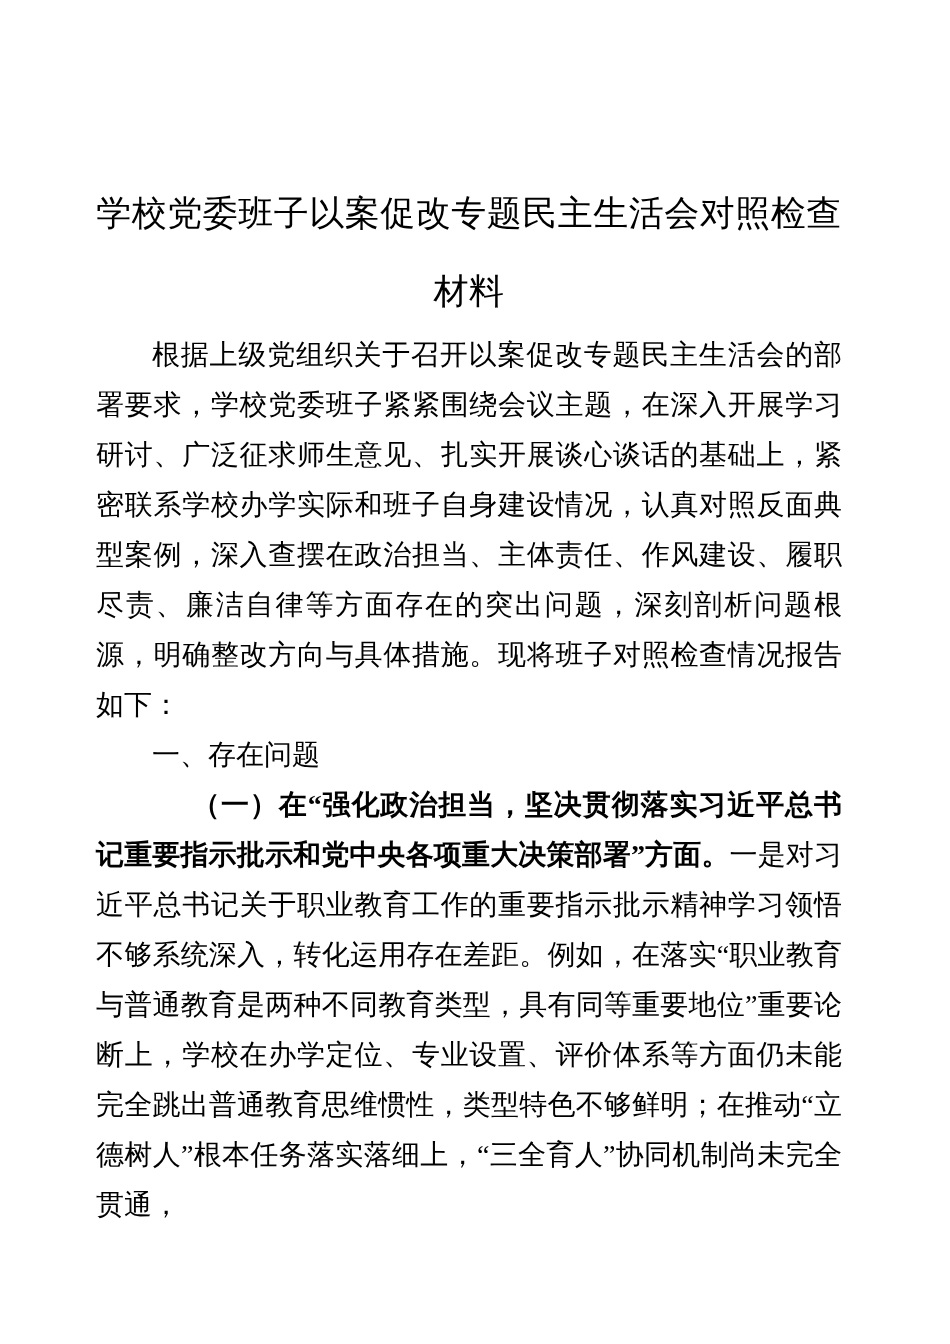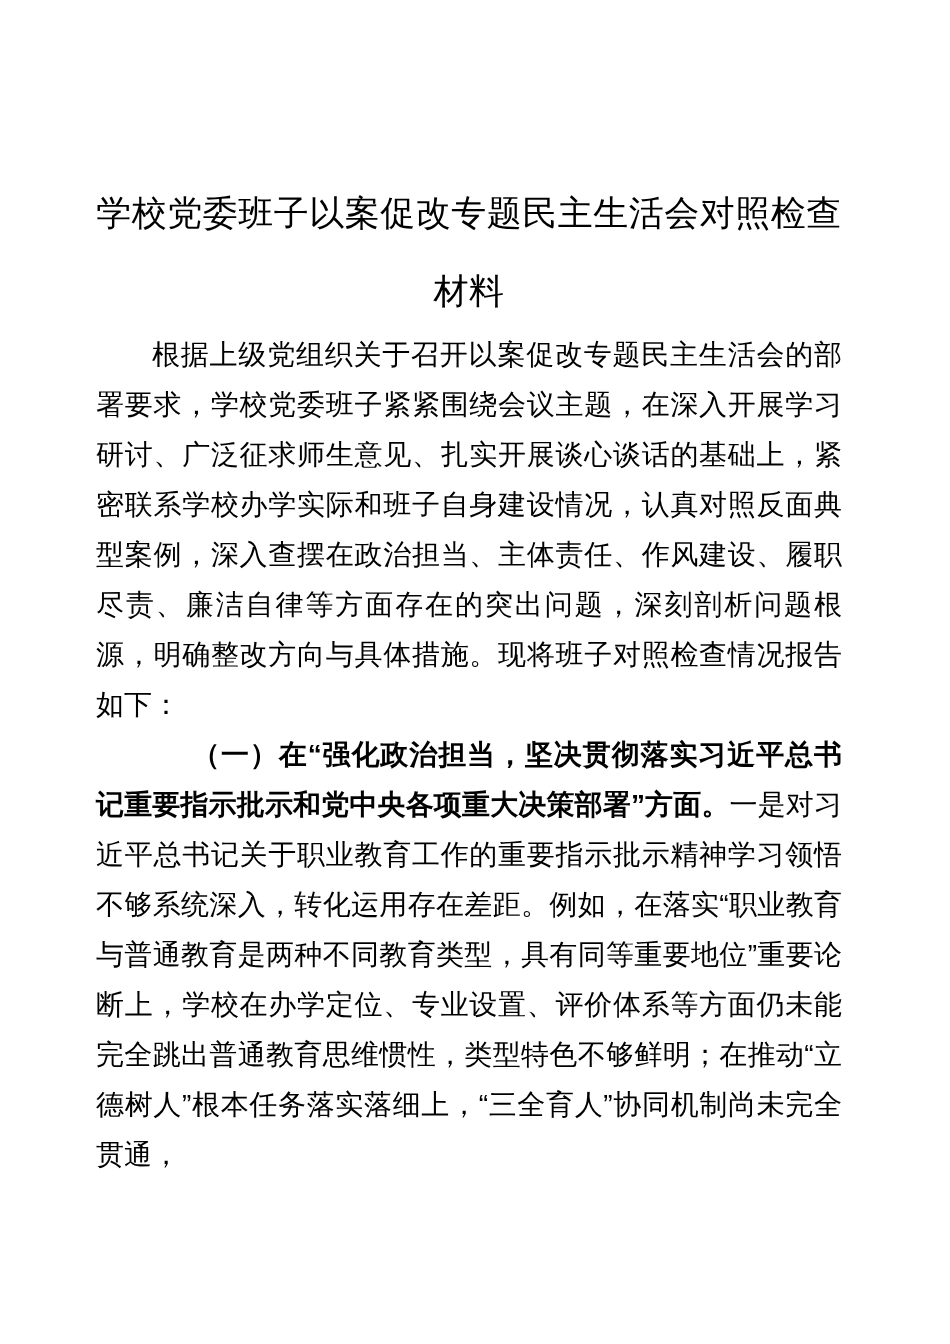--- a/index.html
+++ b/index.html
@@ -47,39 +47,41 @@
     font-size: 28px;
     line-height: 50px;
     text-align: justify;
     text-align-last: left;
     text-justify: inter-ideograph;
     letter-spacing: 0px;
     word-break: break-all;
   }
   .para.indent {
     text-indent: 56px;
+    font-family: Liberation Serif, serif;
   }
   .lead-strong {
     font-weight: 700;
     margin-left: 40px;
   }
   
   .run {
     font-weight: 400;
   }
 </style>
 </head>
 <body>
 
 <div class="page">
   <div class="content">
 
     <h1 class="doc-title">学校党委班子以案促改专题民主生活会对照检查材料</h1>
 
     <p class="para indent">根据上级党组织关于召开以案促改专题民主生活会的部署要求，学校党委班子紧紧围绕会议主题，在深入开展学习研讨、广泛征求师生意见、扎实开展谈心谈话的基础上，紧密联系学校办学实际和班子自身建设情况，认真对照反面典型案例，深入查摆在政治担当、主体责任、作风建设、履职尽责、廉洁自律等方面存在的突出问题，深刻剖析问题根源，明确整改方向与具体措施。现将班子对照检查情况报告如下：</p>
 
+    <p class="para indent">一、存在问题</p>
 
     <p class="para indent">
       <span class="lead-strong">（一）在“强化政治担当，坚决贯彻落实习近平总书记重要指示批示和党中央各项重大决策部署”方面。</span><span class="run">一是对习近平总书记关于职业教育工作的重要指示批示精神学习领悟不够系统深入，转化运用存在差距。例如，在落实“职业教育与普通教育是两种不同教育类型，具有同等重要地位”重要论断上，学校在办学定位、专业设置、评价体系等方面仍未能完全跳出普通教育思维惯性，类型特色不够鲜明；在推动“立德树人”根本任务落实落细上，“三全育人”协同机制尚未完全贯通，</span>
     </p>
 
   </div>
 </div>
 
 </body></html>

